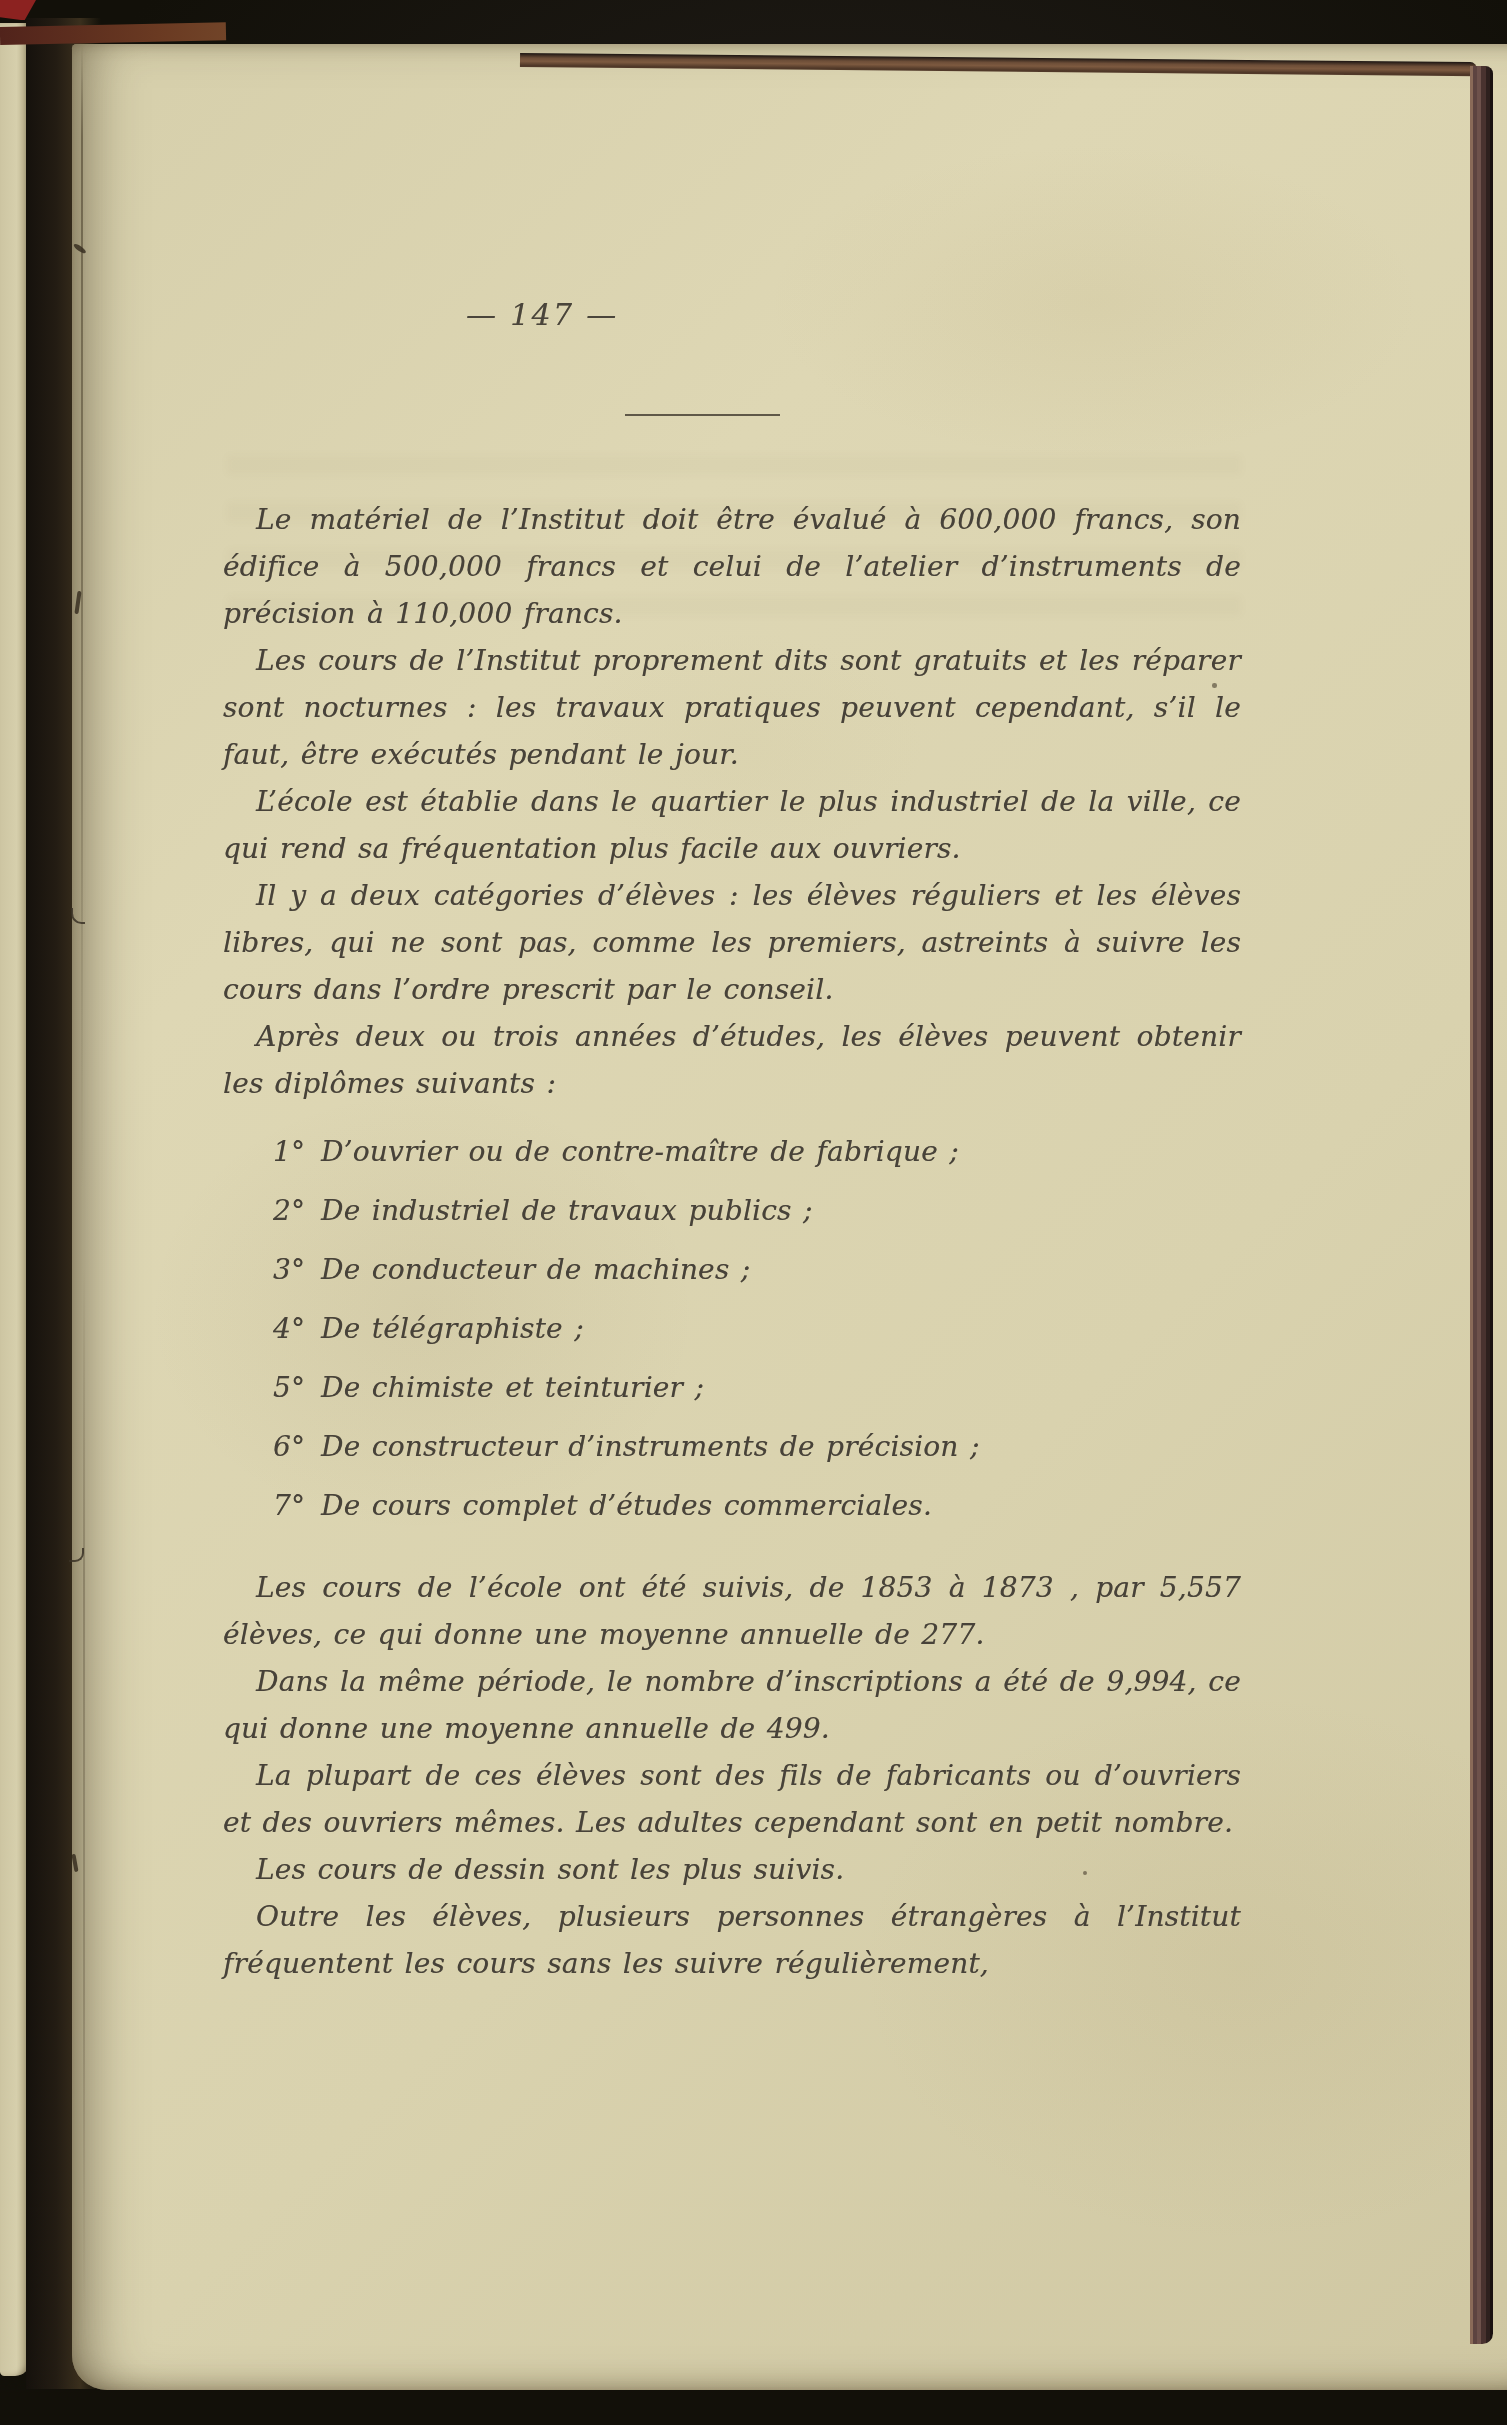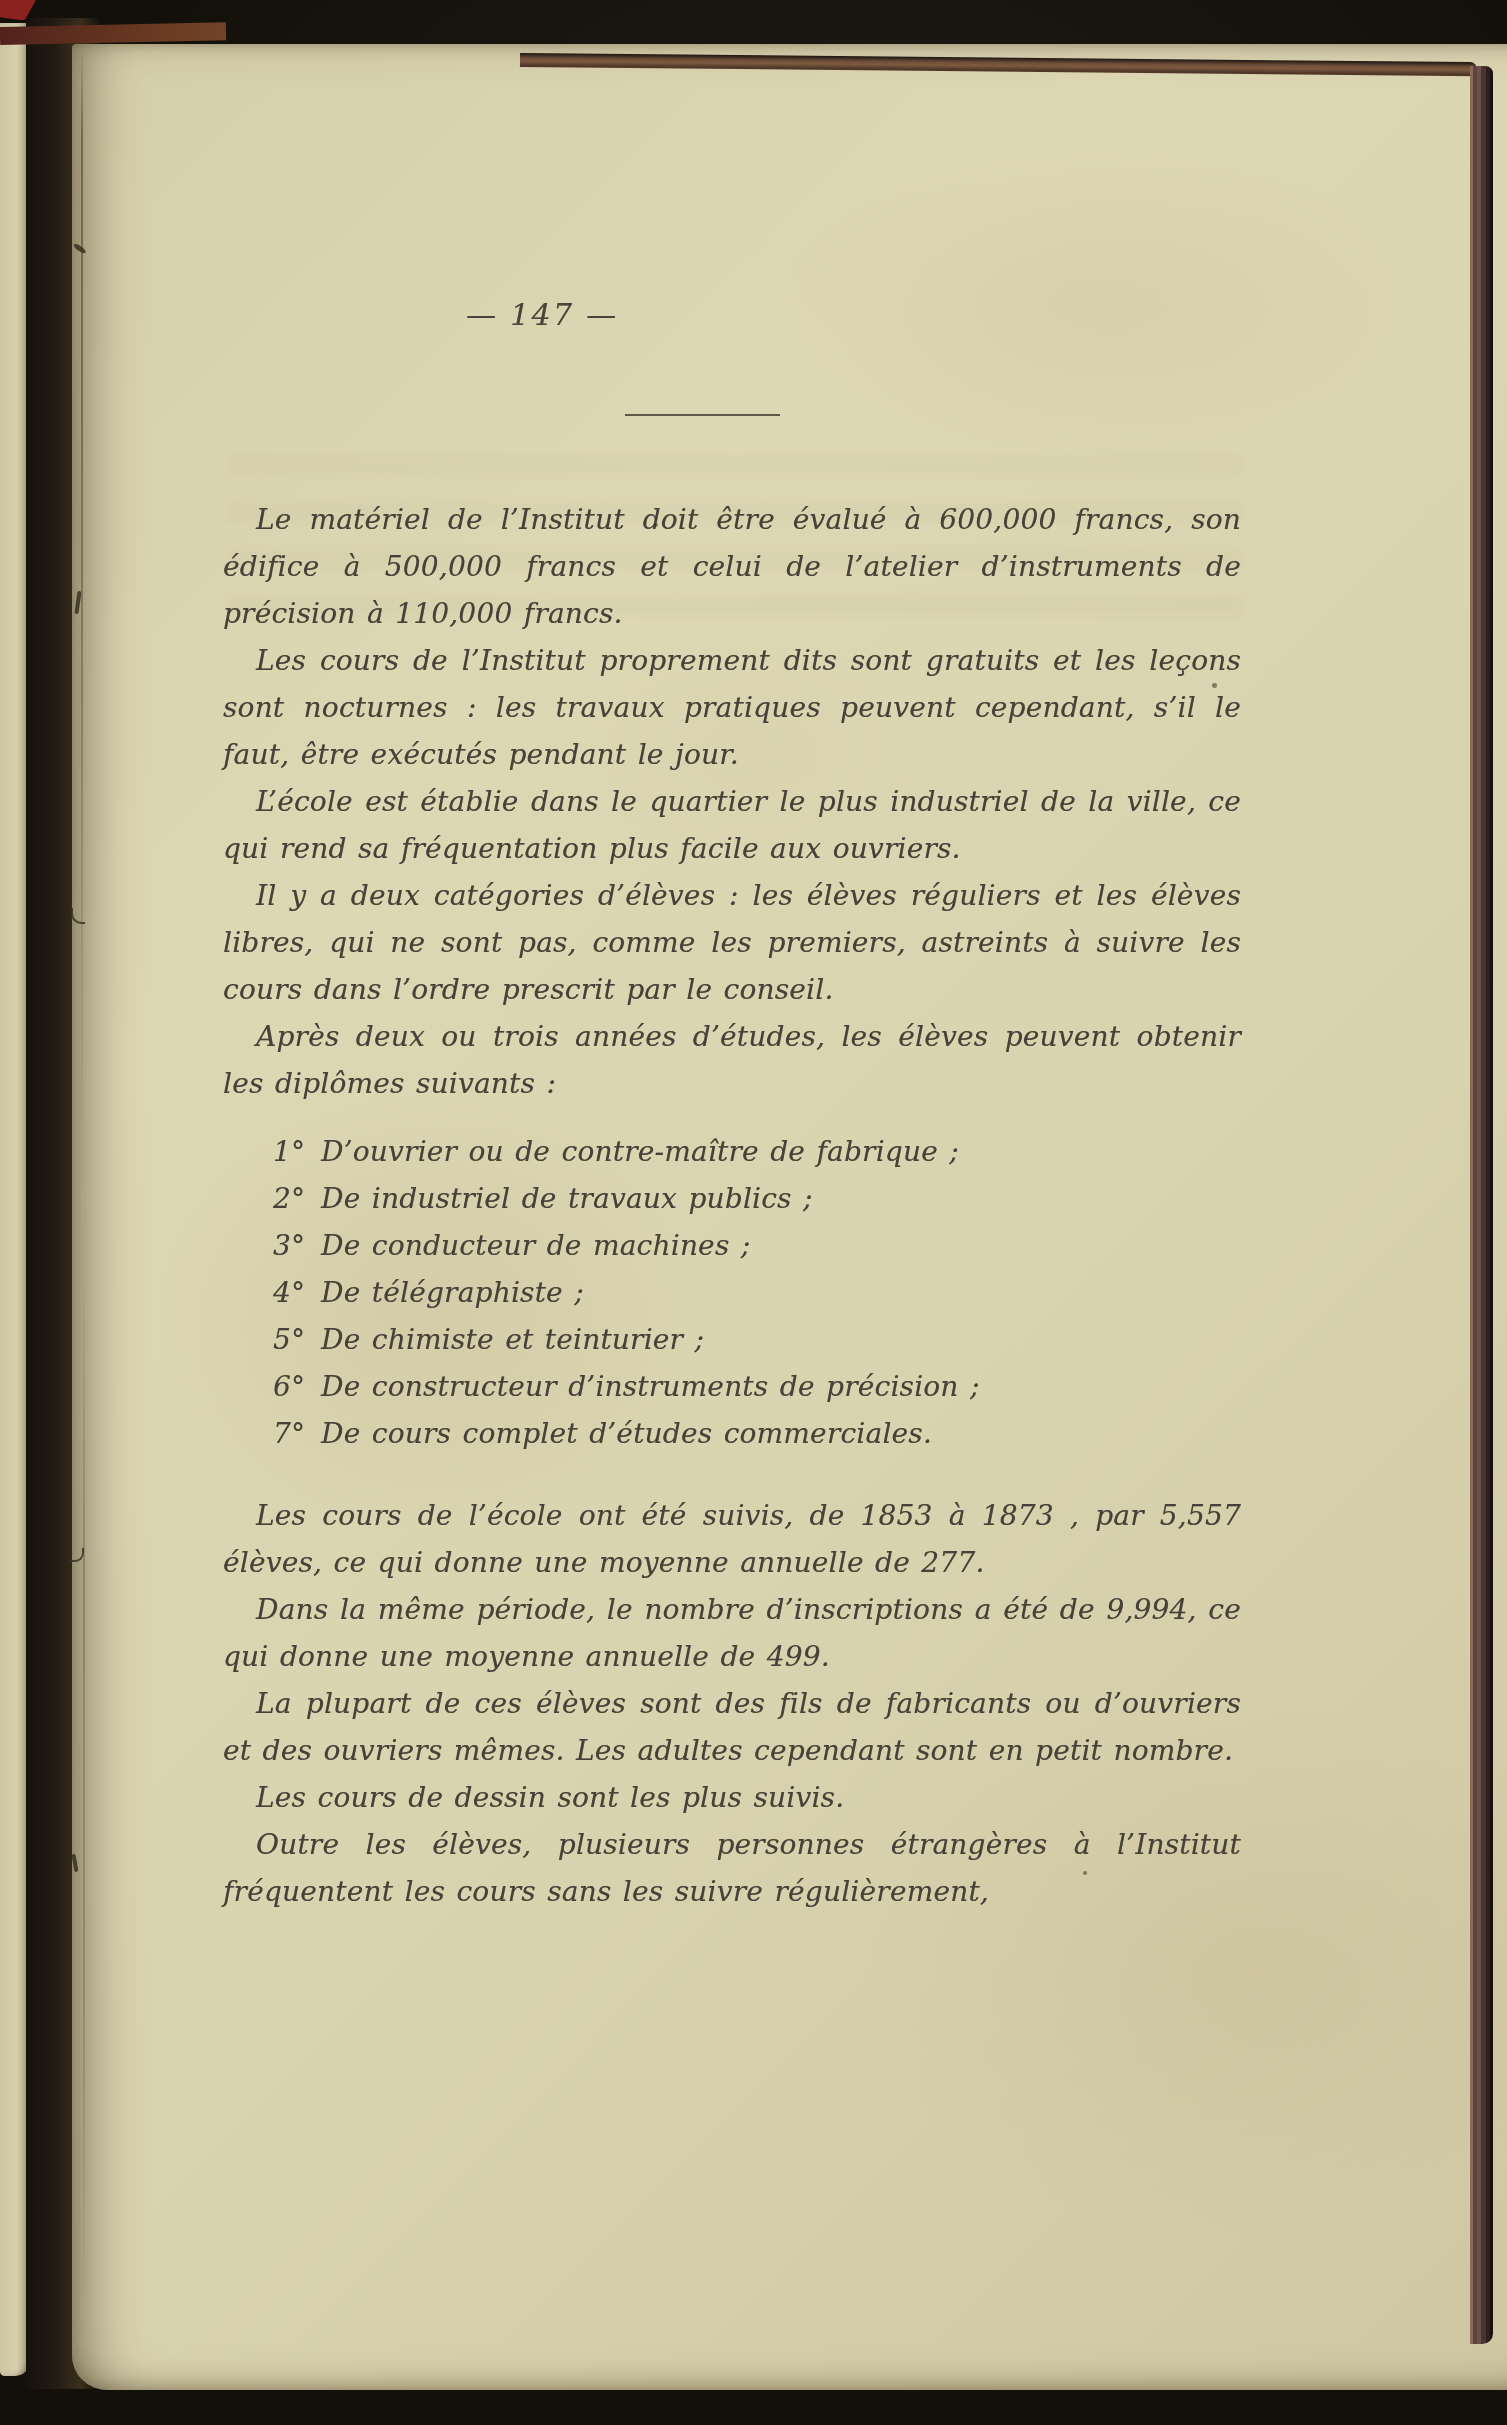--- a/index.html
+++ b/index.html
@@ -92,41 +92,41 @@
     font-size:28px;line-height:47px;text-align:justify;text-indent:33px;
     word-spacing:2.3px;letter-spacing:0.2px;
     text-shadow:0.2px 0.2px 0.5px rgba(70,60,45,.45);
   }
   .noindent{text-indent:0;}
   .cont{margin-top:39px;}
   .divider{width:155px;height:2.3px;background:#5f5848;margin:78px 0 0 402px;}
   .after-divider{margin-top:80px;}
   .diploma-list{margin:21px 0 0 50px;}
   .list-item{font-size:28px;line-height:47px;word-spacing:2.3px;letter-spacing:0.2px;
-    text-shadow:0.2px 0.2px 0.5px rgba(70,60,45,.45);}
+    text-shadow:0.2px 0.2px 0.5px rgba(70,60,45,.45);margin-top:12px;}
   .marker{display:inline-block;width:48px;}
   .stats{margin-top:35px;}
 </style>
 </head>
 <body>
 
 <div class="left-page"></div>
 <div class="gutter"></div>
 
 <div class="page">
   <div class="bleed"></div>
   <div class="textblock">
     <div class="pg-header">— 147 —</div>
 
 
     <div class="divider"></div>
 
     <div id="body-paragraphs" class="after-divider">
         <div class="para">Le matériel de l’Institut doit être évalué à 600,000 francs, son édifice à 500,000 francs et celui de l’atelier d’instruments de précision à 110,000 francs.</div>
-        <div class="para">Les cours de l’Institut proprement dits sont gratuits et les leçons sont nocturnes : les travaux pratiques peuvent cependant, s’il le faut, être exécutés pendant le jour.</div>
+        <div class="para">Les cours de l’Institut proprement dits sont gratuits et les réparer sont nocturnes : les travaux pratiques peuvent cependant, s’il le faut, être exécutés pendant le jour.</div>
         <div class="para">L’école est établie dans le quartier le plus industriel de la ville, ce qui rend sa fréquentation plus facile aux ouvriers.</div>
         <div class="para">Il y a deux catégories d’élèves : les élèves réguliers et les élèves libres, qui ne sont pas, comme les premiers, astreints à suivre les cours dans l’ordre prescrit par le conseil.</div>
         <div class="para">Après deux ou trois années d’études, les élèves peuvent obtenir les diplômes suivants :</div>
       </div>
 
     <div id="diploma-list" class="diploma-list">
         <div class="list-item"><span class="marker">1°</span><span>D’ouvrier ou de contre-maître de fabrique ;</span></div>
         <div class="list-item"><span class="marker">2°</span><span>De industriel de travaux publics ;</span></div>
         <div class="list-item"><span class="marker">3°</span><span>De conducteur de machines ;</span></div>
         <div class="list-item"><span class="marker">4°</span><span>De télégraphiste ;</span></div>

